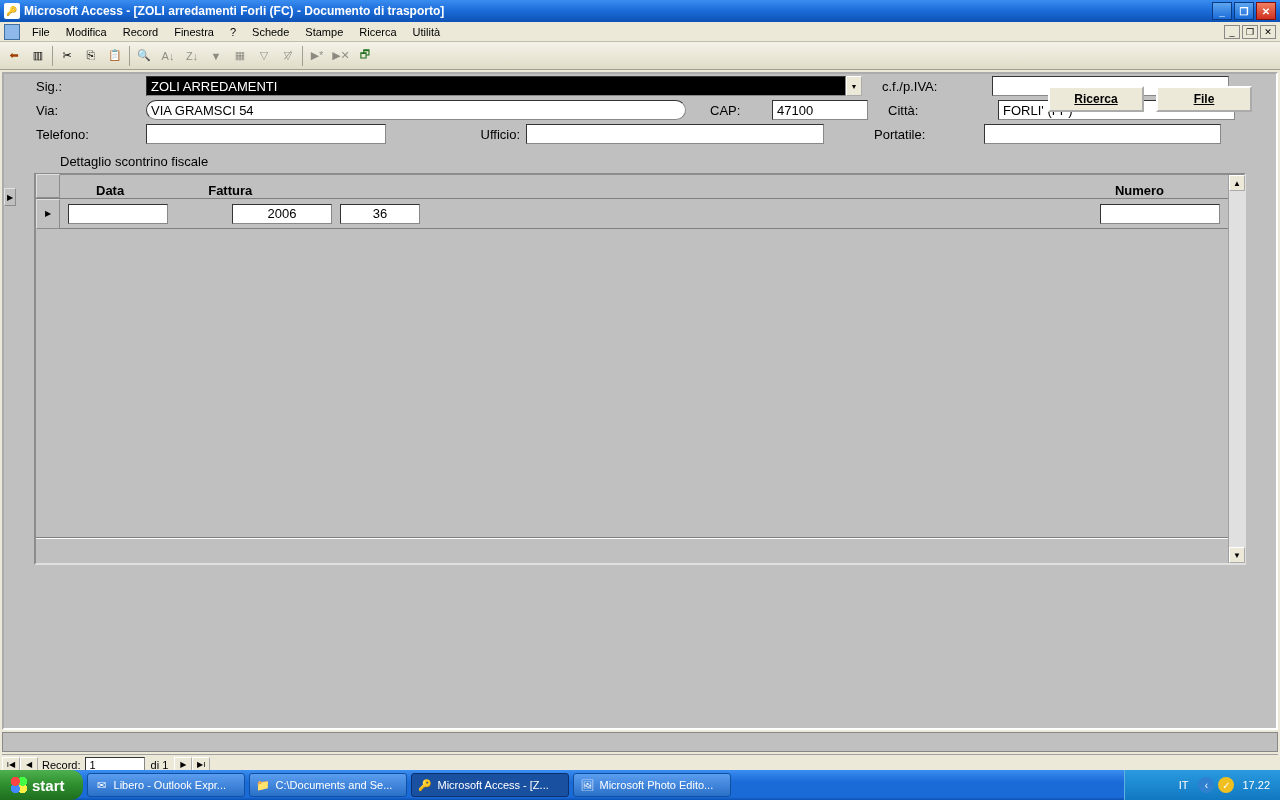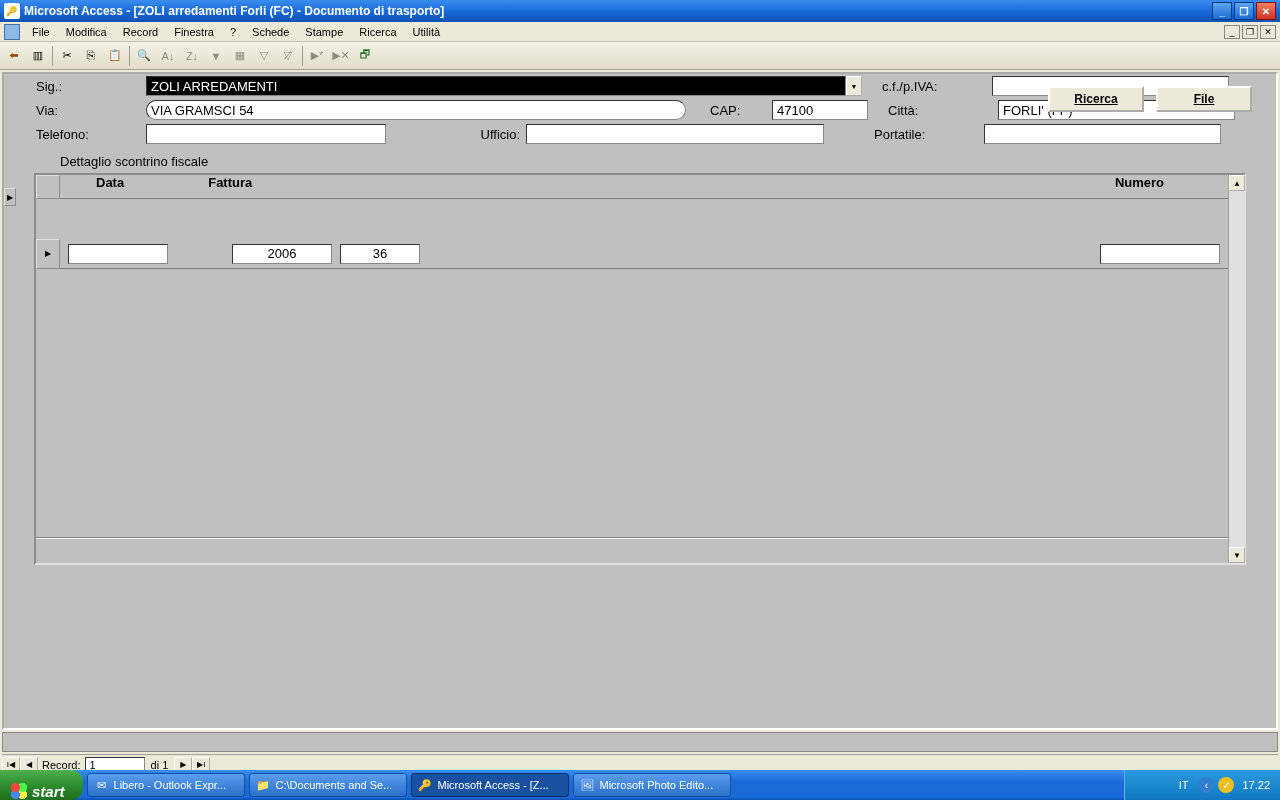--- a/index.html
+++ b/index.html
@@ -162,34 +162,33 @@
   border: 2px inset #e0e0e0;
   background: #c0c0c0;
   height: 392px;
   position: relative;
 }
 .subform-header {
   height: 24px;
   background: #c0c0c0;
   border-bottom: 1px solid #808080;
   display: flex;
-  align-items: flex-start;
+  align-items: flex-end;
   font-size: 13px;
   font-weight: bold;
 }
 .subform-corner {
   width: 24px; height: 24px;
   background: #c0c0c0;
   border: 1px outset #e0e0e0;
 }
 .subform-body {
   position: relative;
   height: 340px;
   overflow: hidden;
-  margin-top: 40px;
 }
 .subform-row {
   height: 30px;
   display: flex;
   align-items: center;
   border-bottom: 1px solid #808080;
 }
 .row-selector {
   width: 24px; height: 30px;
   background: #c0c0c0;
@@ -272,24 +271,23 @@
   background: linear-gradient(to bottom, #3a8df0 0%, #1a6bd8 40%, #1a6bd8 90%, #0d52b5 100%);
   display: flex; align-items: center;
   position: absolute; bottom: 0; left: 0; right: 0;
 }
 .start-btn {
   height: 30px;
   padding: 0 18px 0 10px;
   background: linear-gradient(to bottom, #4eb04e 0%, #2e8e2e 50%, #1e6e1e 100%);
   border-radius: 0 12px 12px 0;
   color: white;
-  font-style: italic;
   font-weight: bold;
   font-size: 15px;
-  display: flex; align-items: flex-end;
+  display: flex; align-items: center;
   cursor: pointer;
 }
 .start-logo {
   width: 18px; height: 18px;
   margin-right: 4px;
   background:
     radial-gradient(circle at 30% 30%, #f44 0 25%, transparent 26%),
     radial-gradient(circle at 70% 30%, #4f4 0 25%, transparent 26%),
     radial-gradient(circle at 30% 70%, #48f 0 25%, transparent 26%),
     radial-gradient(circle at 70% 70%, #fe4 0 25%, transparent 26%);

